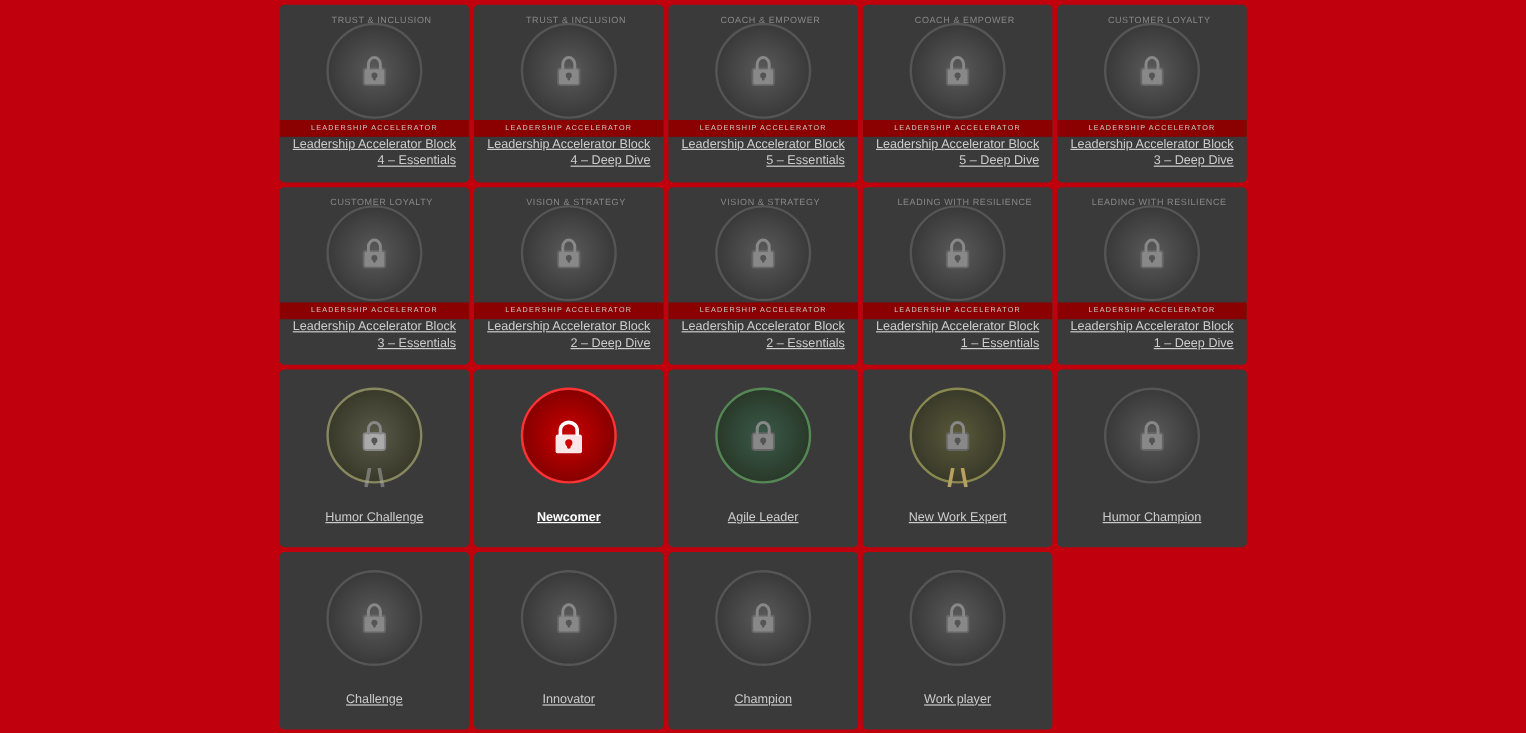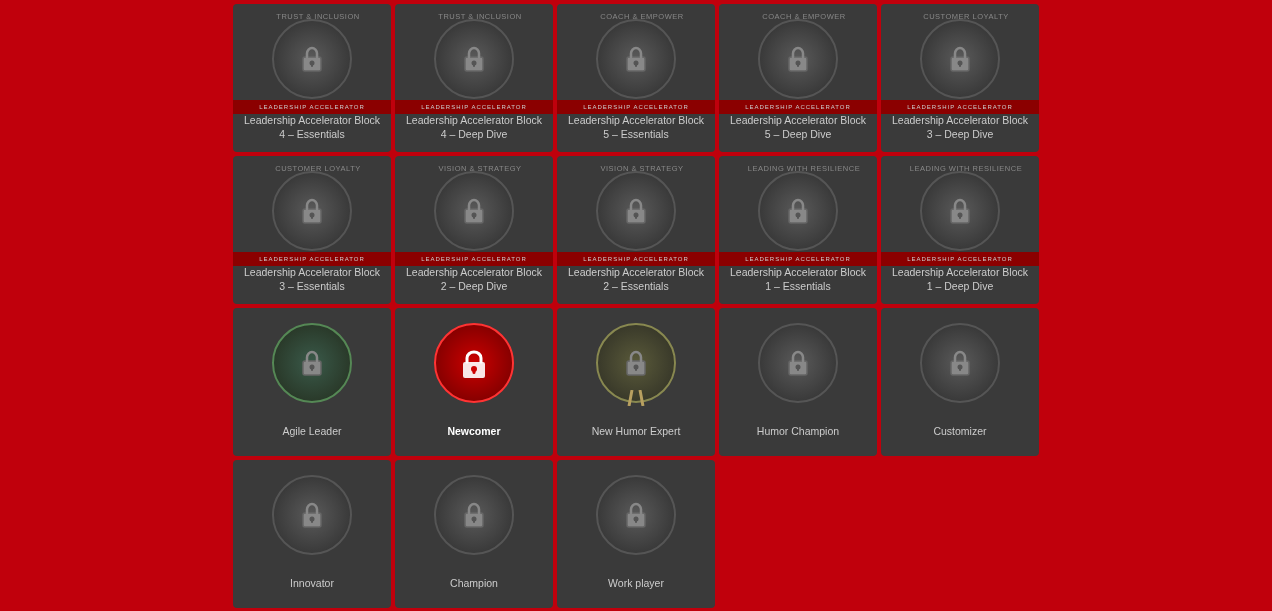--- a/index.html
+++ b/index.html
@@ -76,27 +76,28 @@
       font-size: 7.5px;
       color: #888;
       text-transform: uppercase;
       letter-spacing: 0.5px;
       line-height: 1.2;
       padding: 0 5px;
     }
     .card-label {
       font-size: 10.5px;
       color: #ccc;
-      text-align: center;
+      text-align: right;
       line-height: 1.3;
       padding: 0 4px;
       min-height: 28px;
       display: flex;
       align-items: center;
       justify-content: center;
+      text-decoration: underline;
     }
     .card-label.bold {
       color: white;
       font-weight: bold;
     }
     .ribbon {
       position: absolute;
       bottom: 0;
       left: 0;
       right: 0;
@@ -292,60 +293,77 @@
   </svg>
         </div>
         <div class="ribbon">
           <span class="ribbon-text">LEADERSHIP ACCELERATOR</span>
         </div>
       </div>
       <div class="card-label">Leadership Accelerator Block<br>1 – Deep Dive</div>
     </div>
     <div class="card">
       <div class="card-icon-area">
-        <div class="badge-circle agile">
-          <svg width="22" height="26" viewBox="0 0 22 26" fill="none" xmlns="http://www.w3.org/2000/svg">
-    <rect x="2" y="11" width="18" height="14" rx="2" fill="#888" stroke="#666" stroke-width="1.5"></rect>
-    <path d="M6 11V7.5C6 4.46 8.46 2 11 2C13.54 2 16 4.46 16 7.5V11" stroke="#888" stroke-width="2.5" fill="none" stroke-linecap="round"></path>
-    <circle cx="11" cy="17" r="2.5" fill="#555"></circle>
-    <rect x="10" y="17" width="2" height="4" rx="1" fill="#555"></rect>
-  </svg>
-        </div>
-      </div>
-      <div class="card-label">Agile Leader</div>
+        <div class="badge-circle humor">
+          <svg width="22" height="26" viewBox="0 0 22 26" fill="none" xmlns="http://www.w3.org/2000/svg">
+    <rect x="2" y="11" width="18" height="14" rx="2" fill="#aaa" stroke="#888" stroke-width="1.5"></rect>
+    <path d="M6 11V7.5C6 4.46 8.46 2 11 2C13.54 2 16 4.46 16 7.5V11" stroke="#888" stroke-width="2.5" fill="none" stroke-linecap="round"></path>
+    <circle cx="11" cy="17" r="2.5" fill="#555"></circle>
+    <rect x="10" y="17" width="2" height="4" rx="1" fill="#555"></rect>
+  </svg>
+        </div>
+        <div style="position: absolute; bottom: 12px; width: 30px; height: 16px;"><svg width="30" height="16" viewBox="0 0 30 16">
+        <path d="M11 0 L8 16" stroke="#aaa8" stroke-width="3"></path>
+        <path d="M19 0 L22 16" stroke="#aaa8" stroke-width="3"></path>
+      </svg></div>
+      </div>
+      <div class="card-label">Humor Challenge</div>
     </div>
     <div class="card">
       <div class="card-icon-area">
         <div class="badge-circle newcomer">
           <svg width="30" height="30" viewBox="0 0 30 30" fill="white" xmlns="http://www.w3.org/2000/svg">
         <rect x="4" y="14" width="22" height="16" rx="2" fill="white" opacity="0.9"></rect>
         <path d="M8 14V10C8 6.69 11.13 4 15 4C18.87 4 22 6.69 22 10V14" stroke="white" stroke-width="3" fill="none" stroke-linecap="round"></path>
         <circle cx="15" cy="21" r="3" fill="#cc0000"></circle>
         <rect x="13.5" y="21" width="3" height="5" rx="1.5" fill="#cc0000"></rect>
       </svg>
         </div>
       </div>
       <div class="card-label bold">Newcomer</div>
     </div>
     <div class="card">
       <div class="card-icon-area">
+        <div class="badge-circle agile">
+          <svg width="22" height="26" viewBox="0 0 22 26" fill="none" xmlns="http://www.w3.org/2000/svg">
+    <rect x="2" y="11" width="18" height="14" rx="2" fill="#888" stroke="#666" stroke-width="1.5"></rect>
+    <path d="M6 11V7.5C6 4.46 8.46 2 11 2C13.54 2 16 4.46 16 7.5V11" stroke="#888" stroke-width="2.5" fill="none" stroke-linecap="round"></path>
+    <circle cx="11" cy="17" r="2.5" fill="#555"></circle>
+    <rect x="10" y="17" width="2" height="4" rx="1" fill="#555"></rect>
+  </svg>
+        </div>
+      </div>
+      <div class="card-label">Agile Leader</div>
+    </div>
+    <div class="card">
+      <div class="card-icon-area">
         <div class="badge-circle new-work">
           <svg width="22" height="26" viewBox="0 0 22 26" fill="none" xmlns="http://www.w3.org/2000/svg">
     <rect x="2" y="11" width="18" height="14" rx="2" fill="#888" stroke="#666" stroke-width="1.5"></rect>
     <path d="M6 11V7.5C6 4.46 8.46 2 11 2C13.54 2 16 4.46 16 7.5V11" stroke="#888" stroke-width="2.5" fill="none" stroke-linecap="round"></path>
     <circle cx="11" cy="17" r="2.5" fill="#555"></circle>
     <rect x="10" y="17" width="2" height="4" rx="1" fill="#555"></rect>
   </svg>
         </div>
         <div style="position: absolute; bottom: 12px; width: 30px; height: 16px;"><svg width="30" height="16" viewBox="0 0 30 16">
         <path d="M11 0 L8 16" stroke="#b8a060" stroke-width="3"></path>
         <path d="M19 0 L22 16" stroke="#b8a060" stroke-width="3"></path>
       </svg></div>
       </div>
-      <div class="card-label">New Humor Expert</div>
+      <div class="card-label">New Work Expert</div>
     </div>
     <div class="card">
       <div class="card-icon-area">
         <div class="badge-circle">
           <svg width="22" height="26" viewBox="0 0 22 26" fill="none" xmlns="http://www.w3.org/2000/svg">
     <rect x="2" y="11" width="18" height="14" rx="2" fill="#888" stroke="#666" stroke-width="1.5"></rect>
     <path d="M6 11V7.5C6 4.46 8.46 2 11 2C13.54 2 16 4.46 16 7.5V11" stroke="#888" stroke-width="2.5" fill="none" stroke-linecap="round"></path>
     <circle cx="11" cy="17" r="2.5" fill="#555"></circle>
     <rect x="10" y="17" width="2" height="4" rx="1" fill="#555"></rect>
   </svg>
@@ -357,21 +375,21 @@
       <div class="card-icon-area">
         <div class="badge-circle">
           <svg width="22" height="26" viewBox="0 0 22 26" fill="none" xmlns="http://www.w3.org/2000/svg">
     <rect x="2" y="11" width="18" height="14" rx="2" fill="#888" stroke="#666" stroke-width="1.5"></rect>
     <path d="M6 11V7.5C6 4.46 8.46 2 11 2C13.54 2 16 4.46 16 7.5V11" stroke="#888" stroke-width="2.5" fill="none" stroke-linecap="round"></path>
     <circle cx="11" cy="17" r="2.5" fill="#555"></circle>
     <rect x="10" y="17" width="2" height="4" rx="1" fill="#555"></rect>
   </svg>
         </div>
       </div>
-      <div class="card-label">Customizer</div>
+      <div class="card-label">Challenge</div>
     </div>
     <div class="card">
       <div class="card-icon-area">
         <div class="badge-circle">
           <svg width="22" height="26" viewBox="0 0 22 26" fill="none" xmlns="http://www.w3.org/2000/svg">
     <rect x="2" y="11" width="18" height="14" rx="2" fill="#888" stroke="#666" stroke-width="1.5"></rect>
     <path d="M6 11V7.5C6 4.46 8.46 2 11 2C13.54 2 16 4.46 16 7.5V11" stroke="#888" stroke-width="2.5" fill="none" stroke-linecap="round"></path>
     <circle cx="11" cy="17" r="2.5" fill="#555"></circle>
     <rect x="10" y="17" width="2" height="4" rx="1" fill="#555"></rect>
   </svg>

